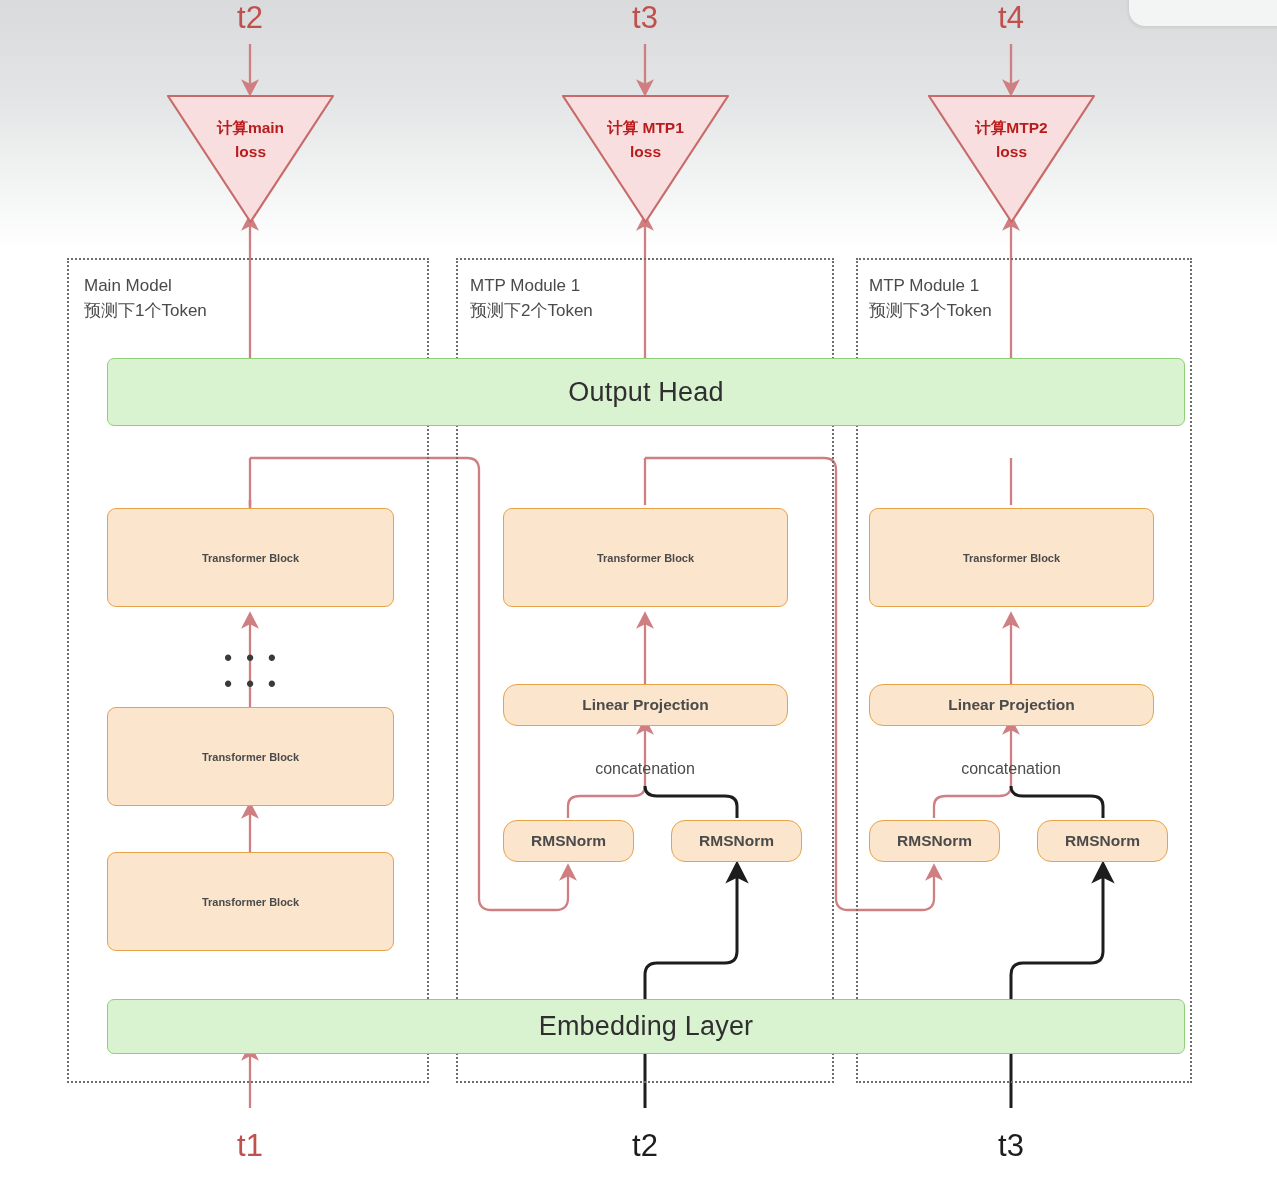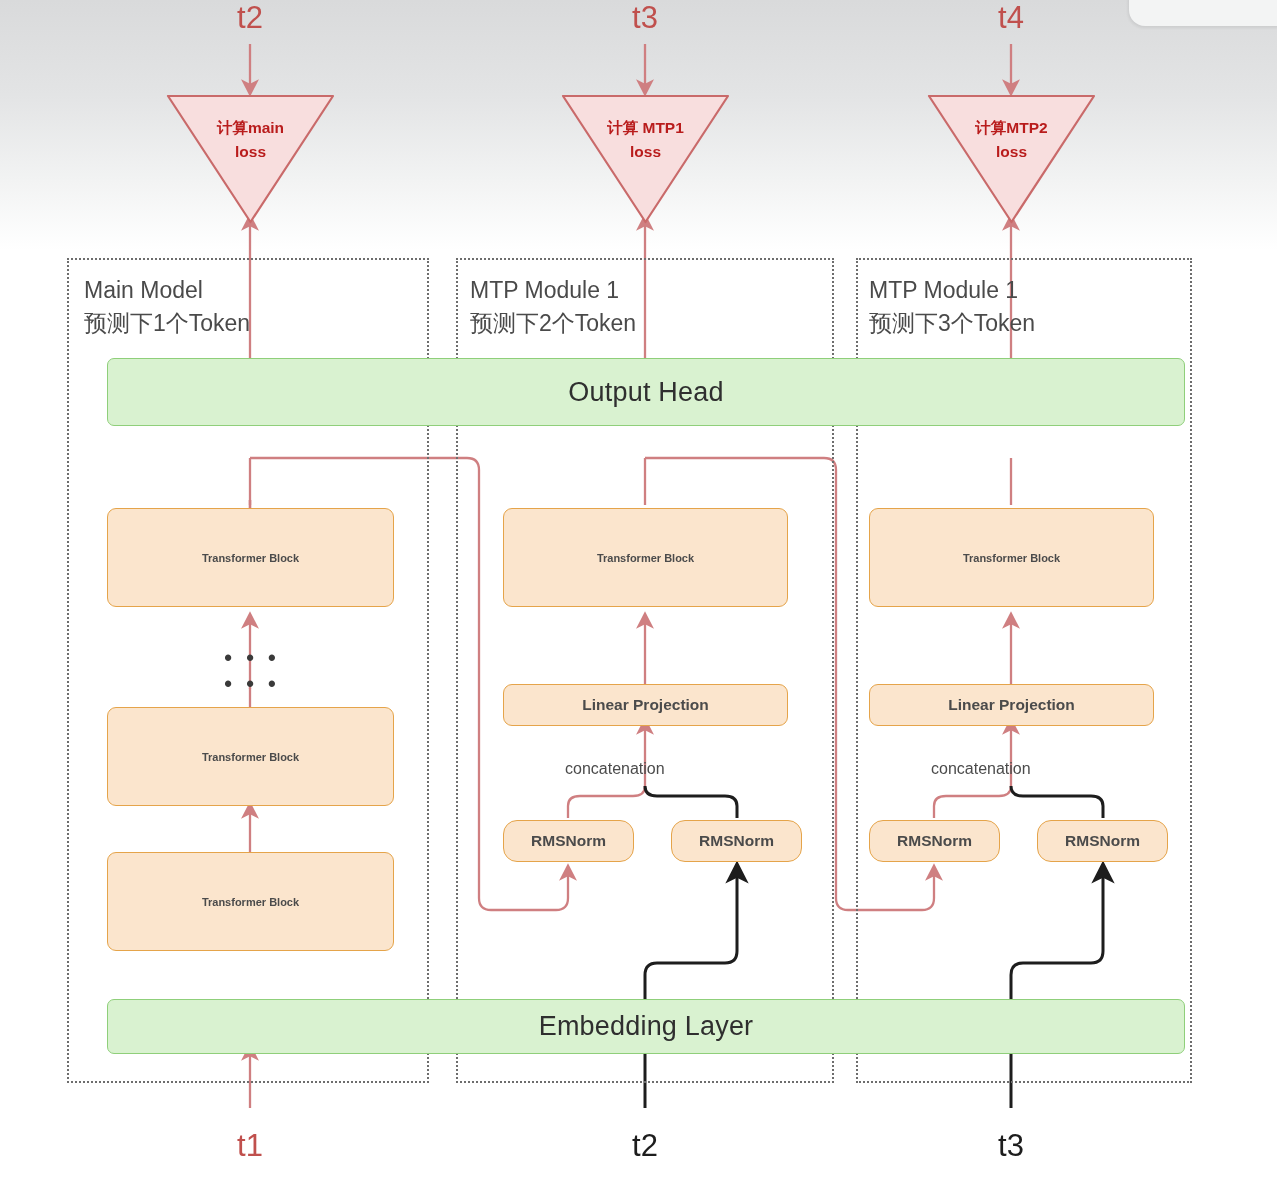--- a/index.html
+++ b/index.html
@@ -35,51 +35,51 @@
   }
   .tblock{
     background:#fbe5cd;border:1.6px solid #e5a44a;border-radius:9px;
     color:#4b4b4b;font-size:11px;font-weight:600;
   }
   .rms{
     background:#fbe5cd;border:1.6px solid #e5a44a;border-radius:14px;
     color:#4b4b4b;font-size:15.5px;font-weight:600;
   }
   .linproj{
-    background:#fbe5cd;border:1.6px solid #e5a44a;border-radius:9px;
+    background:#fbe5cd;border:1.6px solid #e5a44a;border-radius:14px;
     color:#4b4b4b;font-size:15.5px;font-weight:600;
   }
 
   
   .frame{
     position:absolute;box-sizing:border-box;
     border:2.4px dotted #6d6d6d;
     background:transparent;
   }
   .frame-label{
-    position:absolute;color:#4a4a4a;font-size:23px;line-height:1.45;white-space:pre-line;font-weight:500;
+    position:absolute;color:#4a4a4a;font-size:17px;line-height:1.45;white-space:pre-line;font-weight:500;
   }
 
   
   .tri-wrap{position:absolute;}
   .tri-text{
     position:absolute;left:0;right:0;top:20px;
     text-align:center;color:#b91c1c;font-size:15.5px;font-weight:600;line-height:1.55;
     white-space:pre-line;pointer-events:none;
   }
 
   
   .tok{
     position:absolute;font-size:31px;font-weight:500;text-align:center;
   }
   .tok.red{color:#c0504d;}
   .tok.dark{color:#1d1d1d;}
 
   .concat{
-    position:absolute;color:#4b4b4b;font-size:16px;
+    position:absolute;color:#4b4b4b;font-size:16px;text-align:center;
   }
   .dots{
     position:absolute;color:#3a3a3a;font-size:22px;letter-spacing:4px;font-weight:700;
   }
 </style>
 </head>
 <body>
 
 <div id="stage">
 

